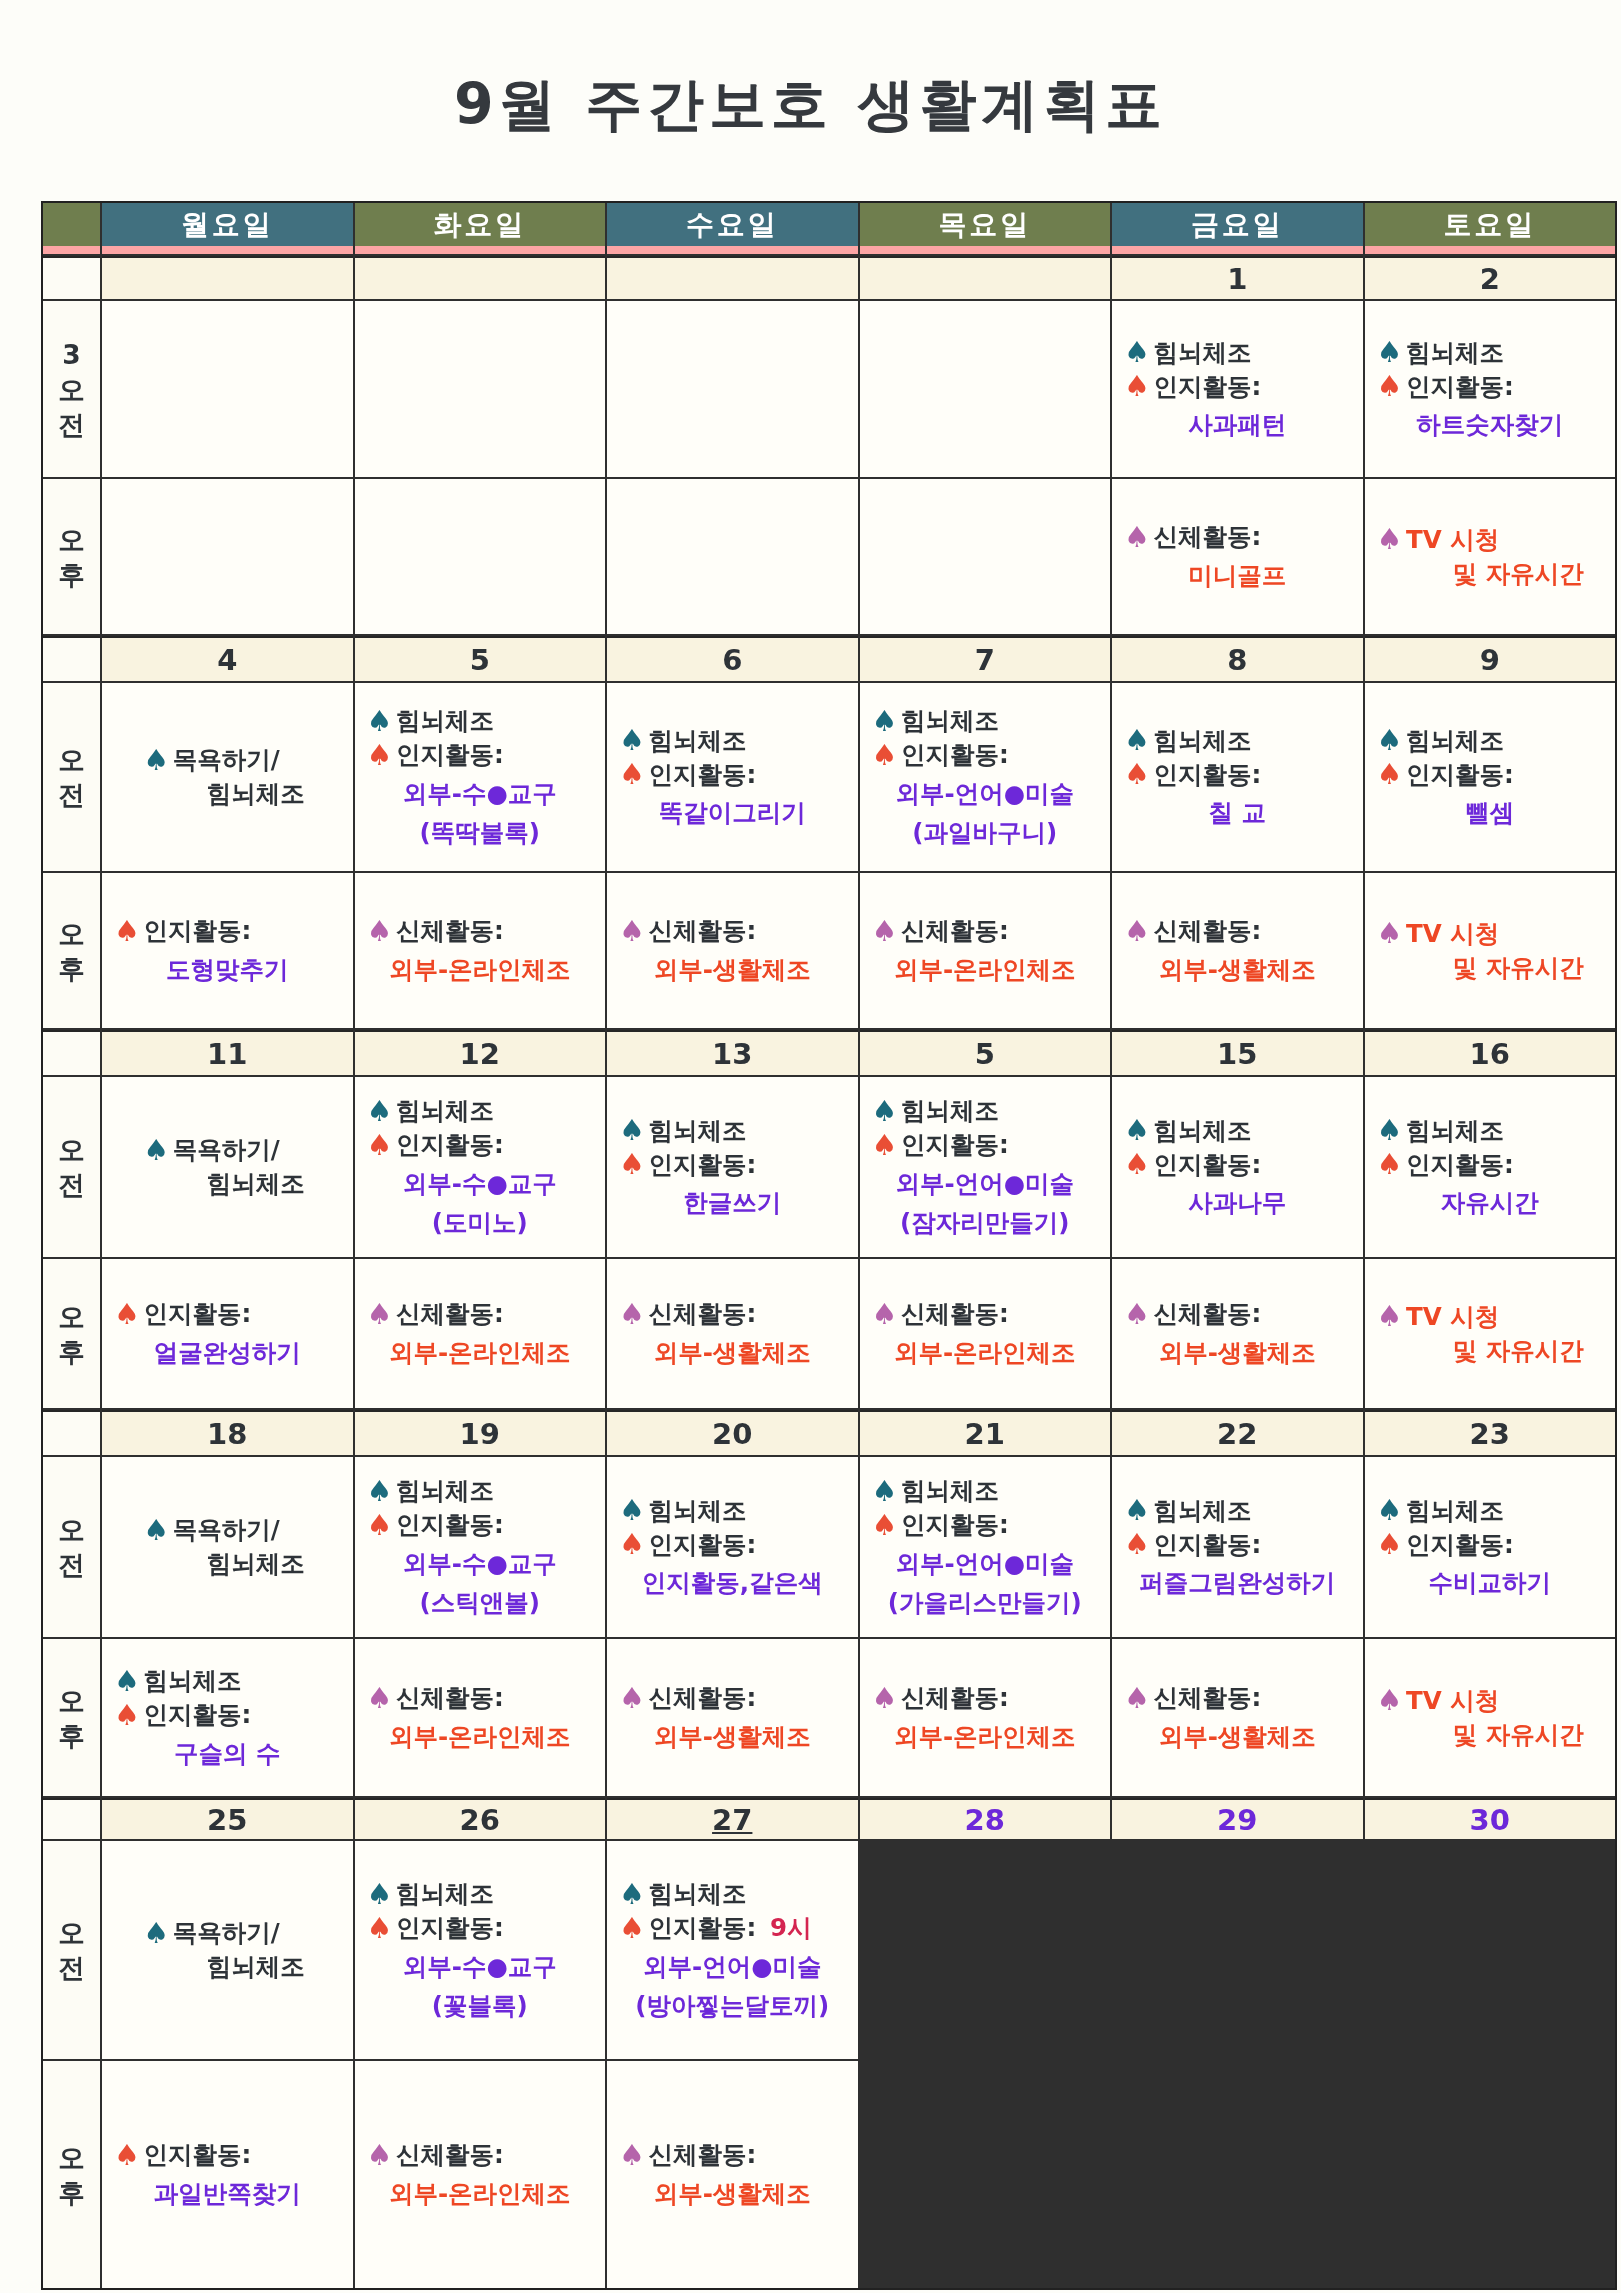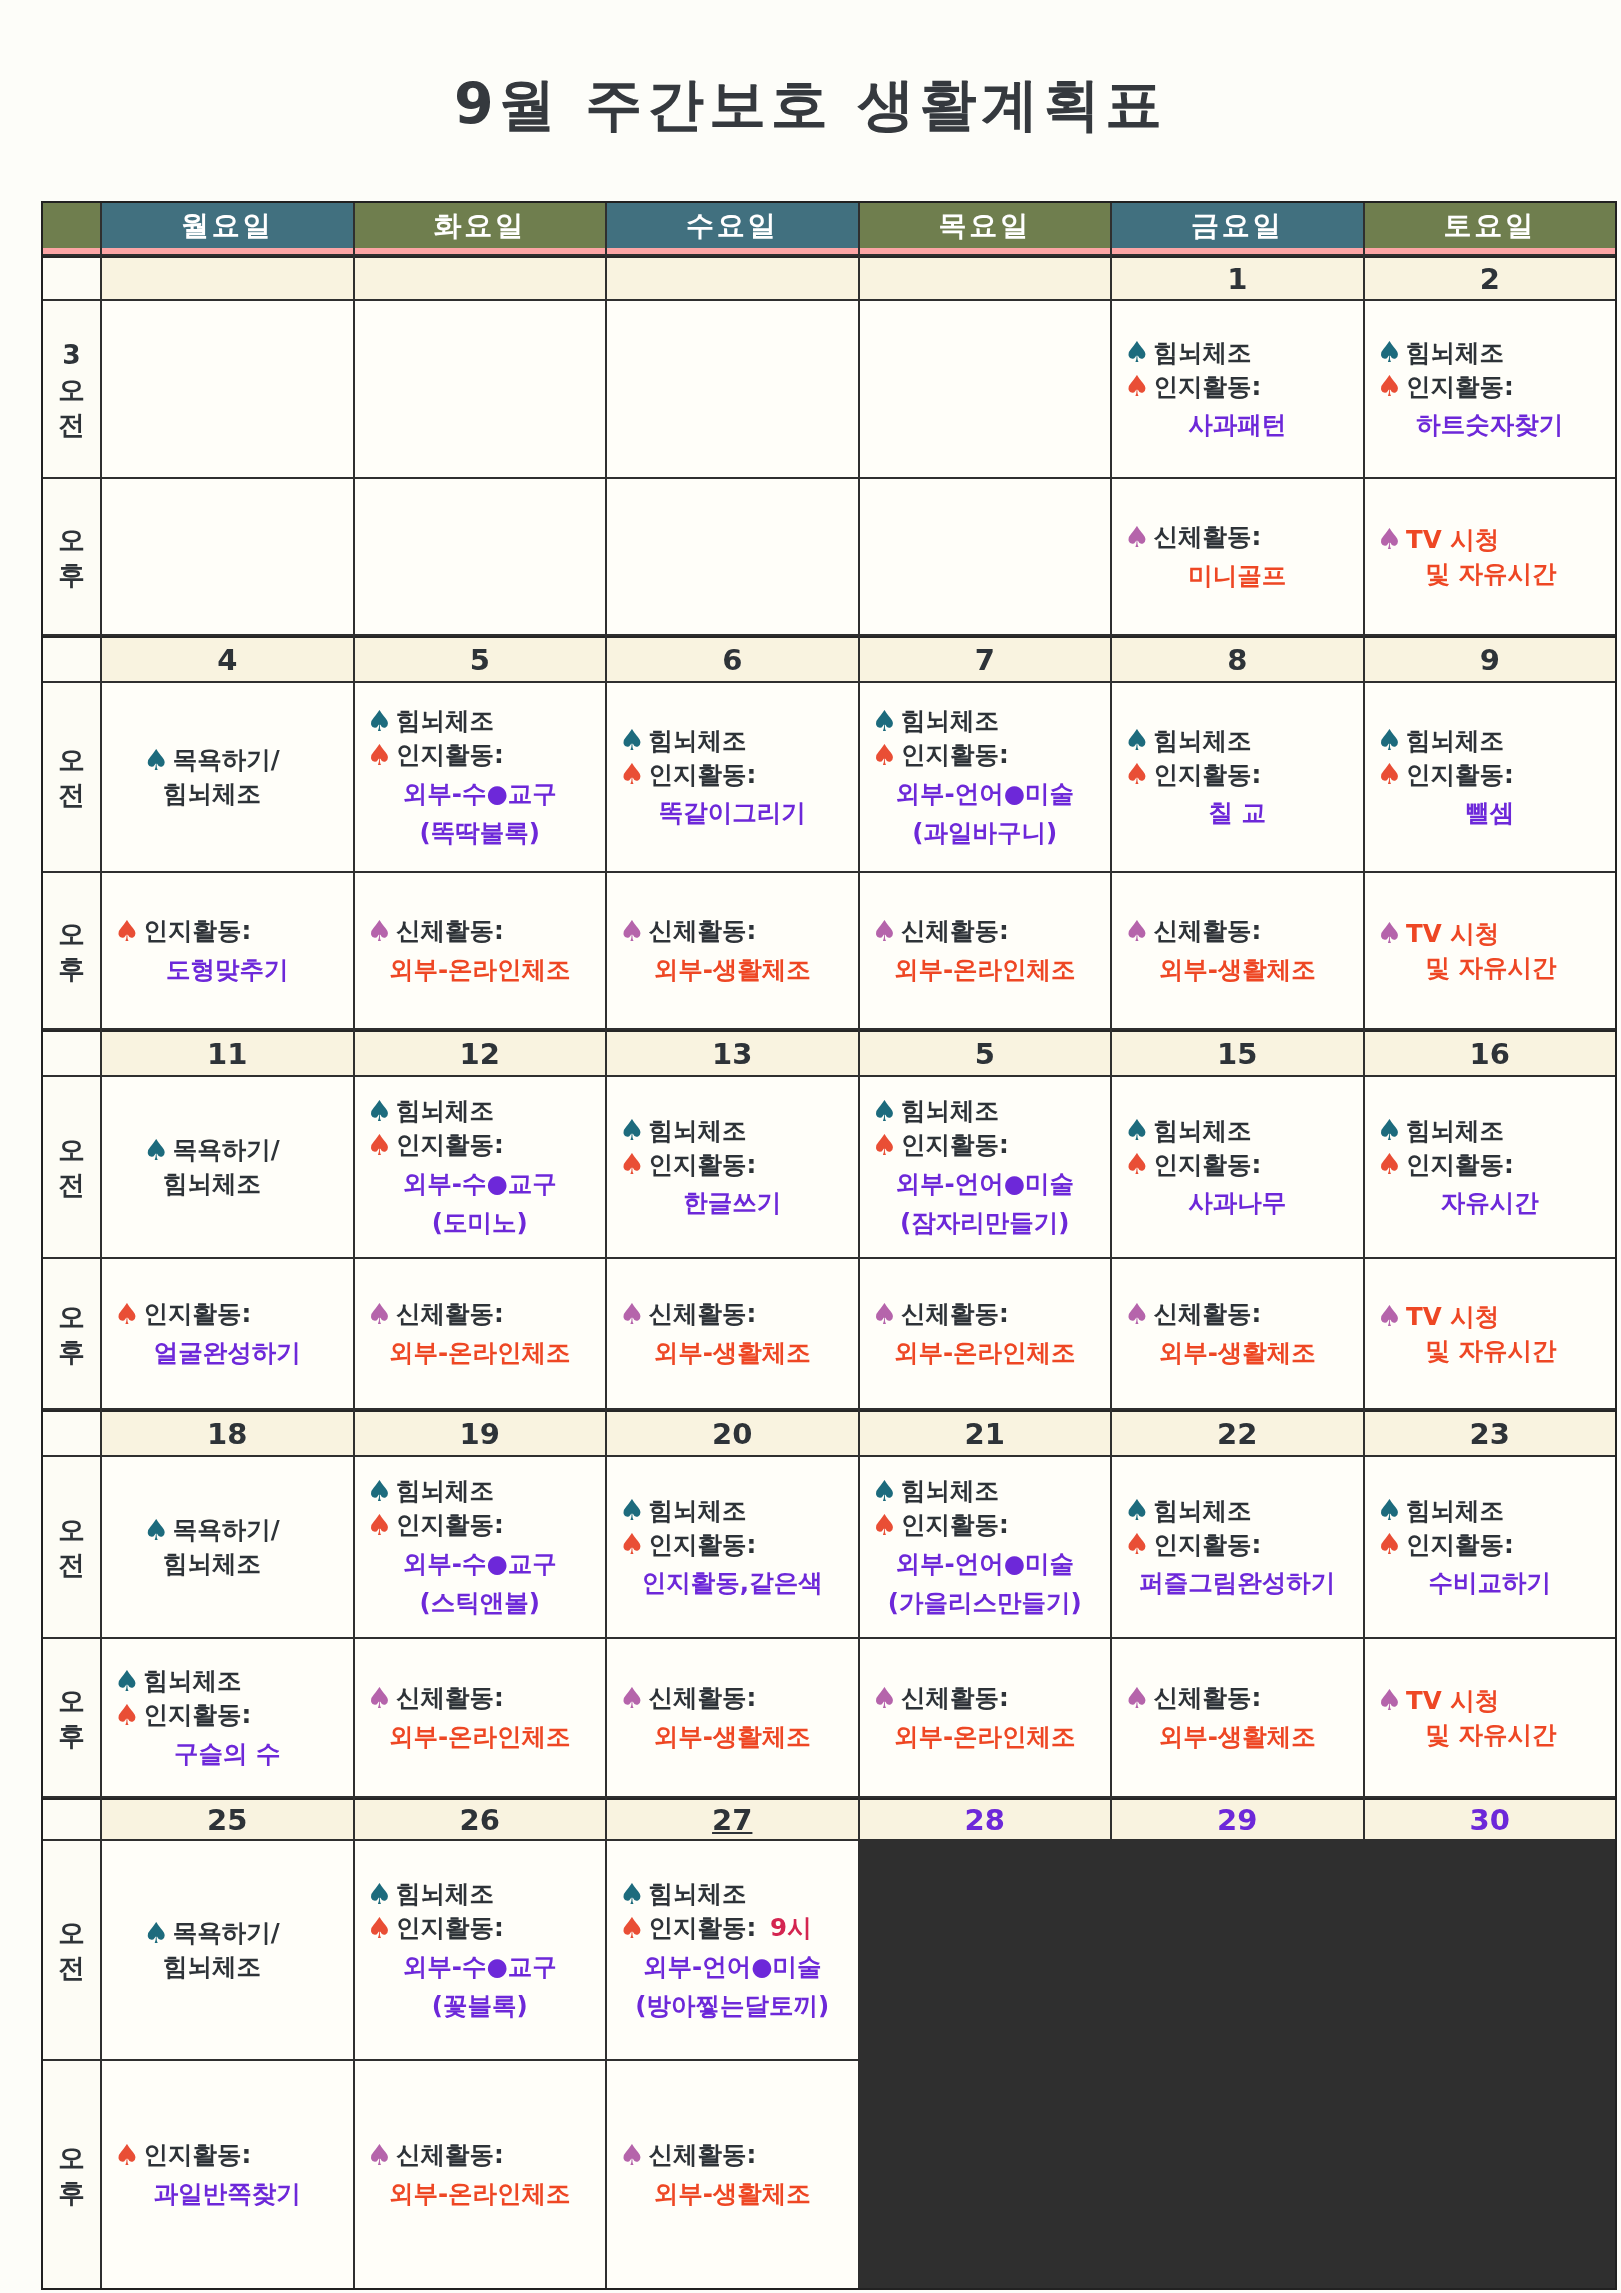--- a/index.html
+++ b/index.html
@@ -21,21 +21,21 @@
     grid-template-rows:51px 43px 176px 155px 45px 188px 155px 45px 180px 149px 45px 180px 157px 41px 218px 227px;
     gap:2px;
     background:#2f2f2f;
     border:2.9px solid #212121;
     box-sizing:border-box;
   }
   .cell{background:#fffef9;box-sizing:border-box;}
   .hdr{
     display:flex;align-items:center;justify-content:center;
     color:#ffffff;font-size:28px;font-weight:bold;letter-spacing:2.9px;
-    border-bottom:6px solid #fca5a5;
+    border-bottom:8px solid #fca5a5;
   }
   .hdr.teal{background:#41707f;}
   .hdr.olive{background:#6f7e4e;}
   .lblcell{
     background:#fdfcf5;
     display:flex;flex-direction:column;align-items:center;justify-content:center;
     font-size:26.5px;font-weight:bold;color:#2e3338;line-height:35px;
   }
   .datecell{
     background:#f9f3e0;
@@ -46,21 +46,21 @@
   .datecell.red{color:#6d28d9;}
   .datelbl{background:#fdfcf5;border-top:2px solid #262626;}
   .daycell{
     display:flex;flex-direction:column;justify-content:center;
     padding:5.9px 3.9px;
   }
   .line{font-size:24.5px;font-weight:bold;line-height:34px;white-space:nowrap;}
   .k-i{display:flex;align-items:center;text-align:left;padding-left:7.8px;}
   .k-ip{display:flex;align-items:center;text-align:left;padding-left:37px;}
   .k-d{text-align:center;margin-top:4.9px;}
-  .k-c{text-align:left;padding-left:57px;}
+  .k-c{text-align:center;padding-left:57px;}
   .spade{font-size:29px;line-height:29px;margin-right:3.9px;}
   .s-teal{color:#1d6b7d;}
   .s-red{color:#e94e35;}
   .s-purple{color:#b564ab;}
   .c-dark{color:#2e3338;}
   .c-green{color:#6d28d9;}
   .c-red{color:#ee4724;}
   .c-crimson{color:#d42550;}
   .suffix{margin-left:13.7px;}
   .holiday{

